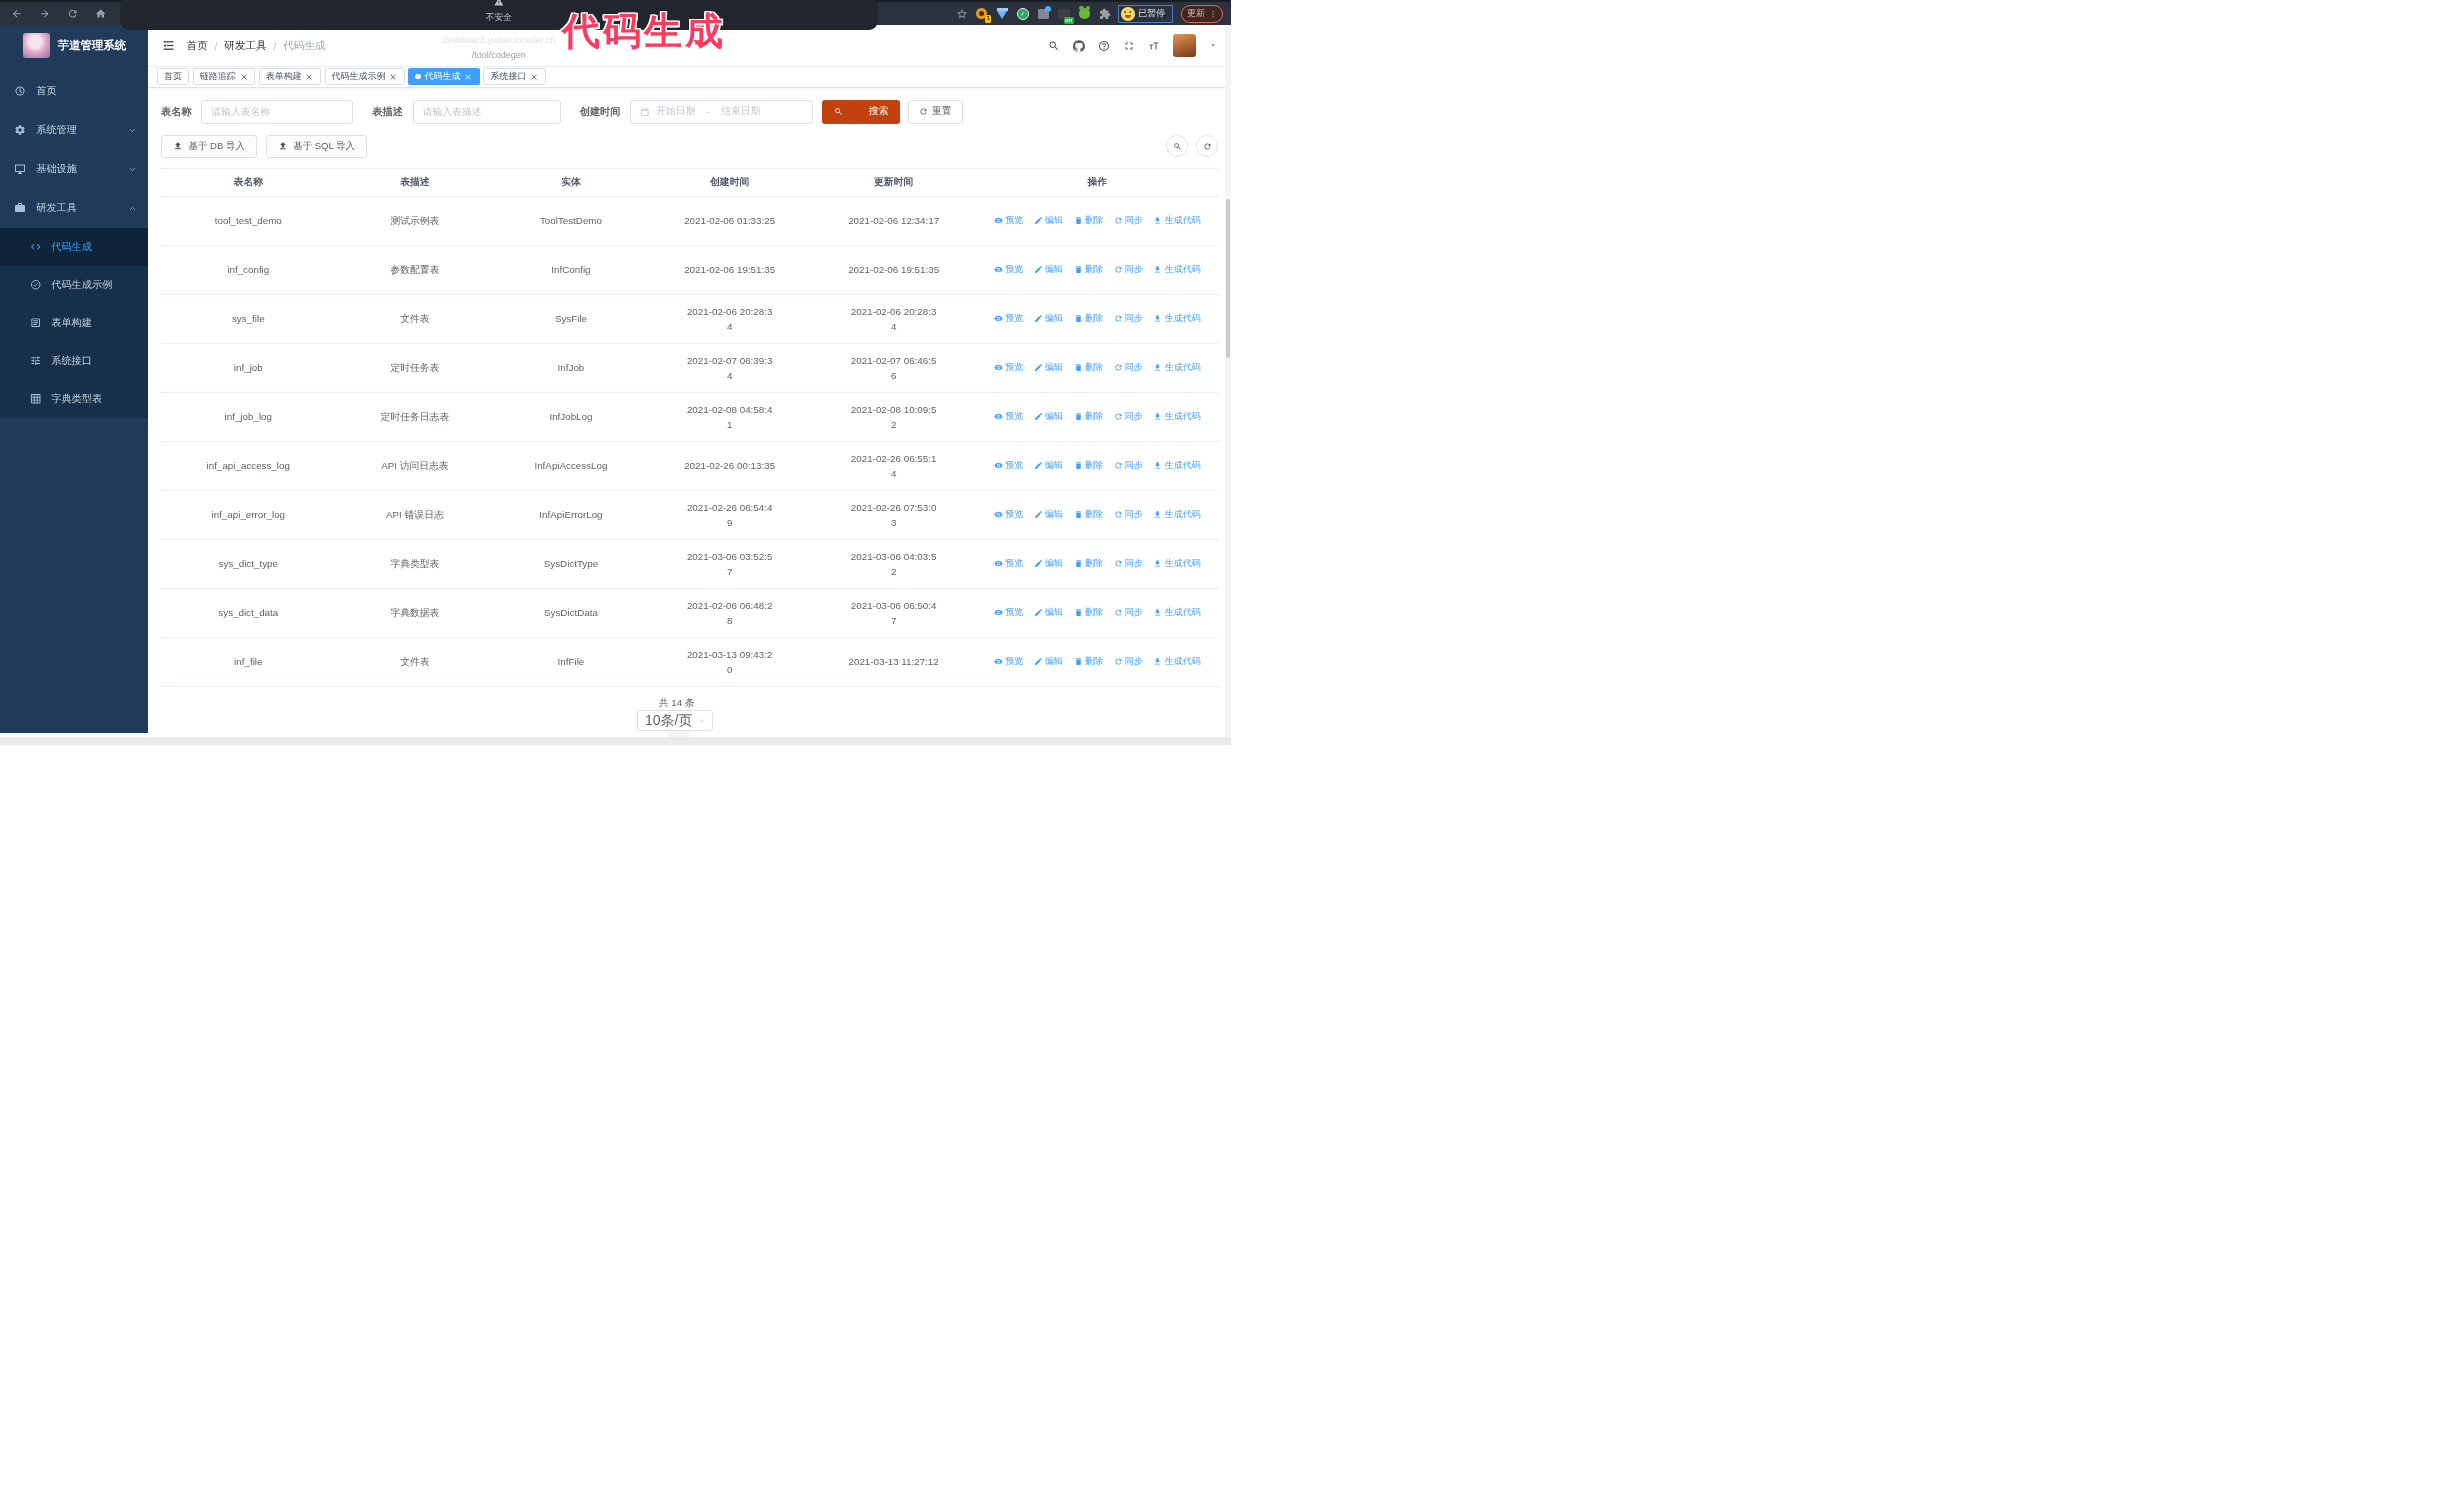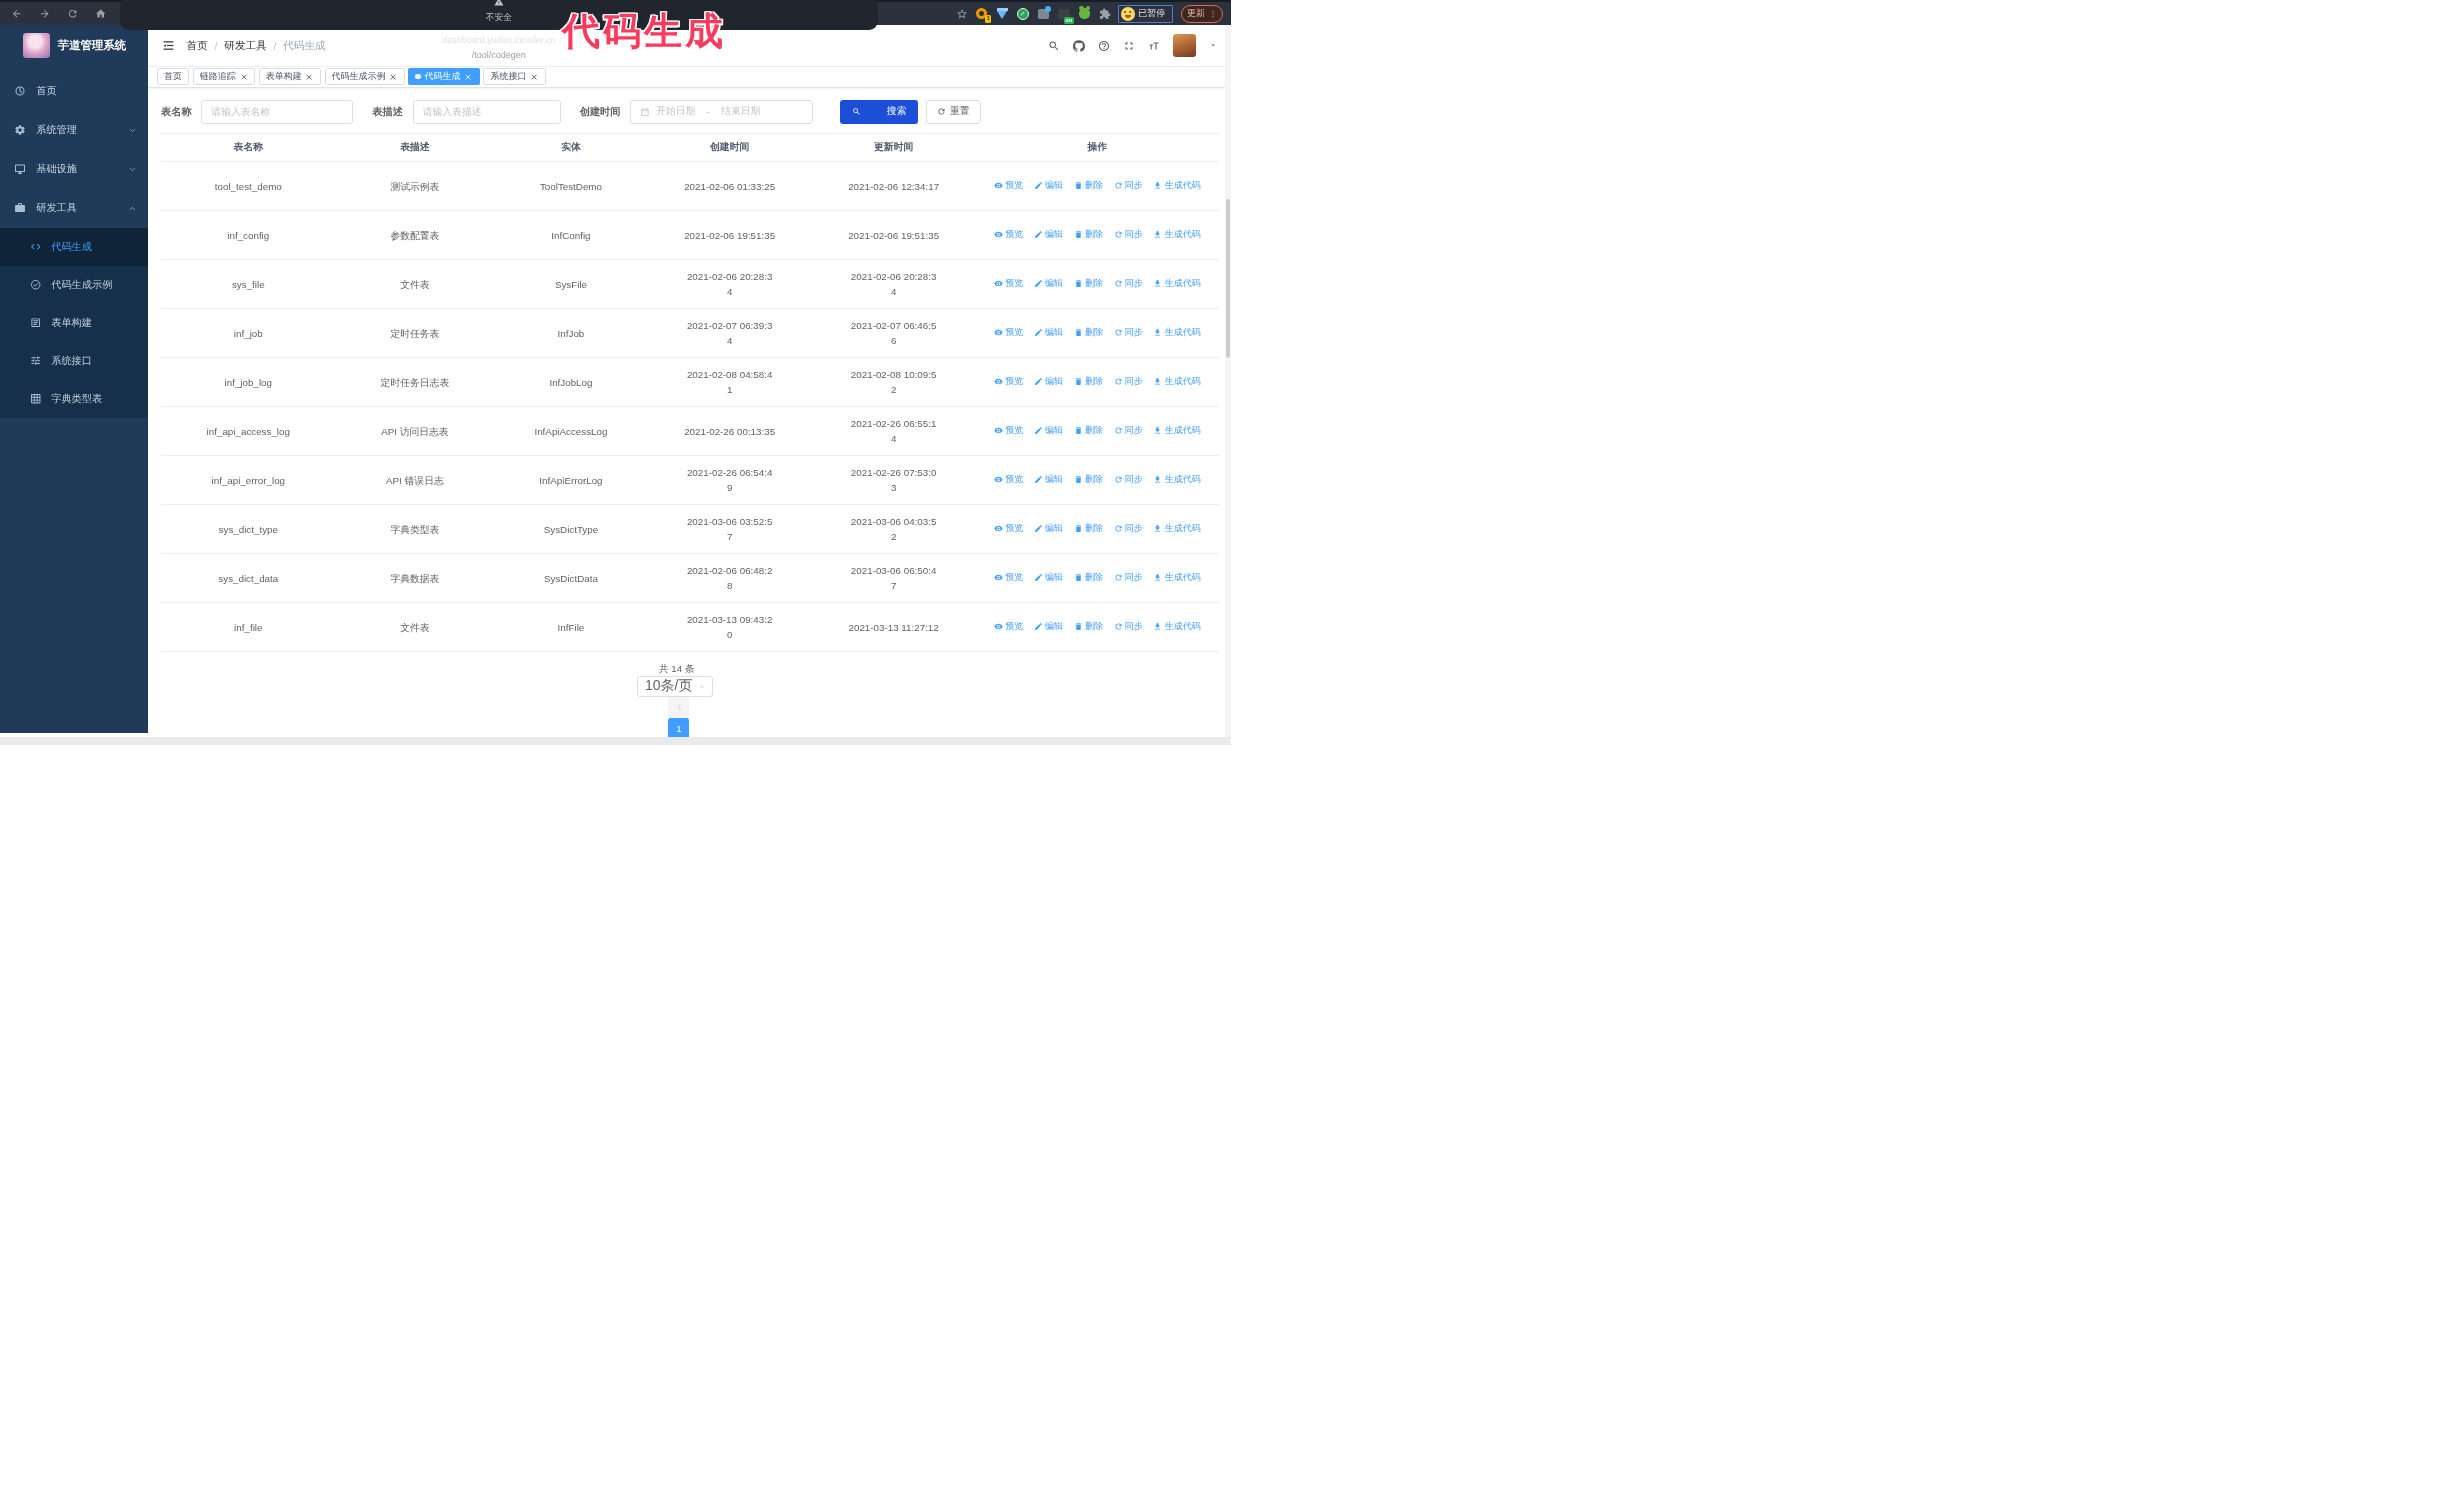--- a/index.html
+++ b/index.html
@@ -108,21 +108,21 @@
          color:#606266; outline:none; }
   .inp::placeholder { color:#bfc4cc; }
   .in-name { width:152px; margin-right:19px; }
   .in-desc { width:148px; margin-right:19px; }
   .range { width:183px; height:24px; border:0.8px solid #dcdfe6; border-radius:3px; display:flex;
            align-items:center; gap:6.8px; padding:0 8.3px; font-size:9.8px; color:#bfc4cc; }
   .range .ic { width:9.8px; height:9.8px; color:#c0c4cc; }
   .btn { height:24px; border-radius:3px; font-size:9.8px; display:flex; align-items:center; gap:3.8px;
          padding:0 10.6px; cursor:pointer; border:0.8px solid transparent; }
   .btn .ic { width:9px; height:9px; }
-  .btn-search { background:#1d4ed8; color:#fff; margin-left:27px;gap:26px; }
+  .btn-search { background:#c2410c; color:#fff; margin-left:9px;gap:26px; }
   .btn-reset  { background:#fff; color:#606266; border-color:#dcdfe6; margin-left:7.6px; }
 
   .toolbar-row { display:flex; align-items:center; margin:11.4px 13px 0 13px; }
   .btn-plain { height:23px; background:#fdfdfe; border:0.8px solid #dcdfe6; border-radius:3px;
                color:#606266; font-size:9.5px; display:flex; align-items:center; gap:5.3px;
                padding:0 11.4px; margin-right:8.3px; cursor:pointer; }
   .btn-plain .ic { width:9.8px; height:9.8px; color:#4a5056; }
   .circles { margin-left:auto; display:flex; gap:7.6px; }
   .circle { width:22px; height:22px; border-radius:50%; border:0.8px solid #e0e3e9; background:#fff;
             display:flex; align-items:center; justify-content:center; color:#5a5e66; cursor:pointer; }
@@ -516,20 +516,46 @@
       <span>搜索</span>
     </button>
     <button class="btn btn-reset">
       <svg class="ic" viewBox="0 0 12 12" width="9" height="9">
           <use href="#i-sync"></use>
         </svg>
       <span>重置</span>
     </button>
   </div>
 
+  <div class="toolbar-row">
+    <button class="btn-plain">
+      <svg class="ic" viewBox="0 0 13 13" width="9.8" height="9.8">
+          <use href="#i-upload"></use>
+        </svg>
+      <span>基于 DB 导入</span>
+    </button>
+    <button class="btn-plain">
+      <svg class="ic" viewBox="0 0 13 13" width="9.8" height="9.8">
+          <use href="#i-upload"></use>
+        </svg>
+      <span>基于 SQL 导入</span>
+    </button>
+    <div class="circles">
+      <span class="circle">
+          <svg class="ic" viewBox="0 0 12 12" width="9" height="9">
+            <use href="#i-search"></use>
+          </svg>
+        </span>
+      <span class="circle">
+          <svg class="ic" viewBox="0 0 12 12" width="9" height="9">
+            <use href="#i-sync"></use>
+          </svg>
+        </span>
+    </div>
+  </div>
 
   <div class="table-wrap">
     <table>
       <colgroup>
           <col style="width:16.5%">
           <col style="width:15%">
           <col style="width:14.5%">
           <col style="width:15.5%">
           <col style="width:15.5%">
           <col style="width:23%">

